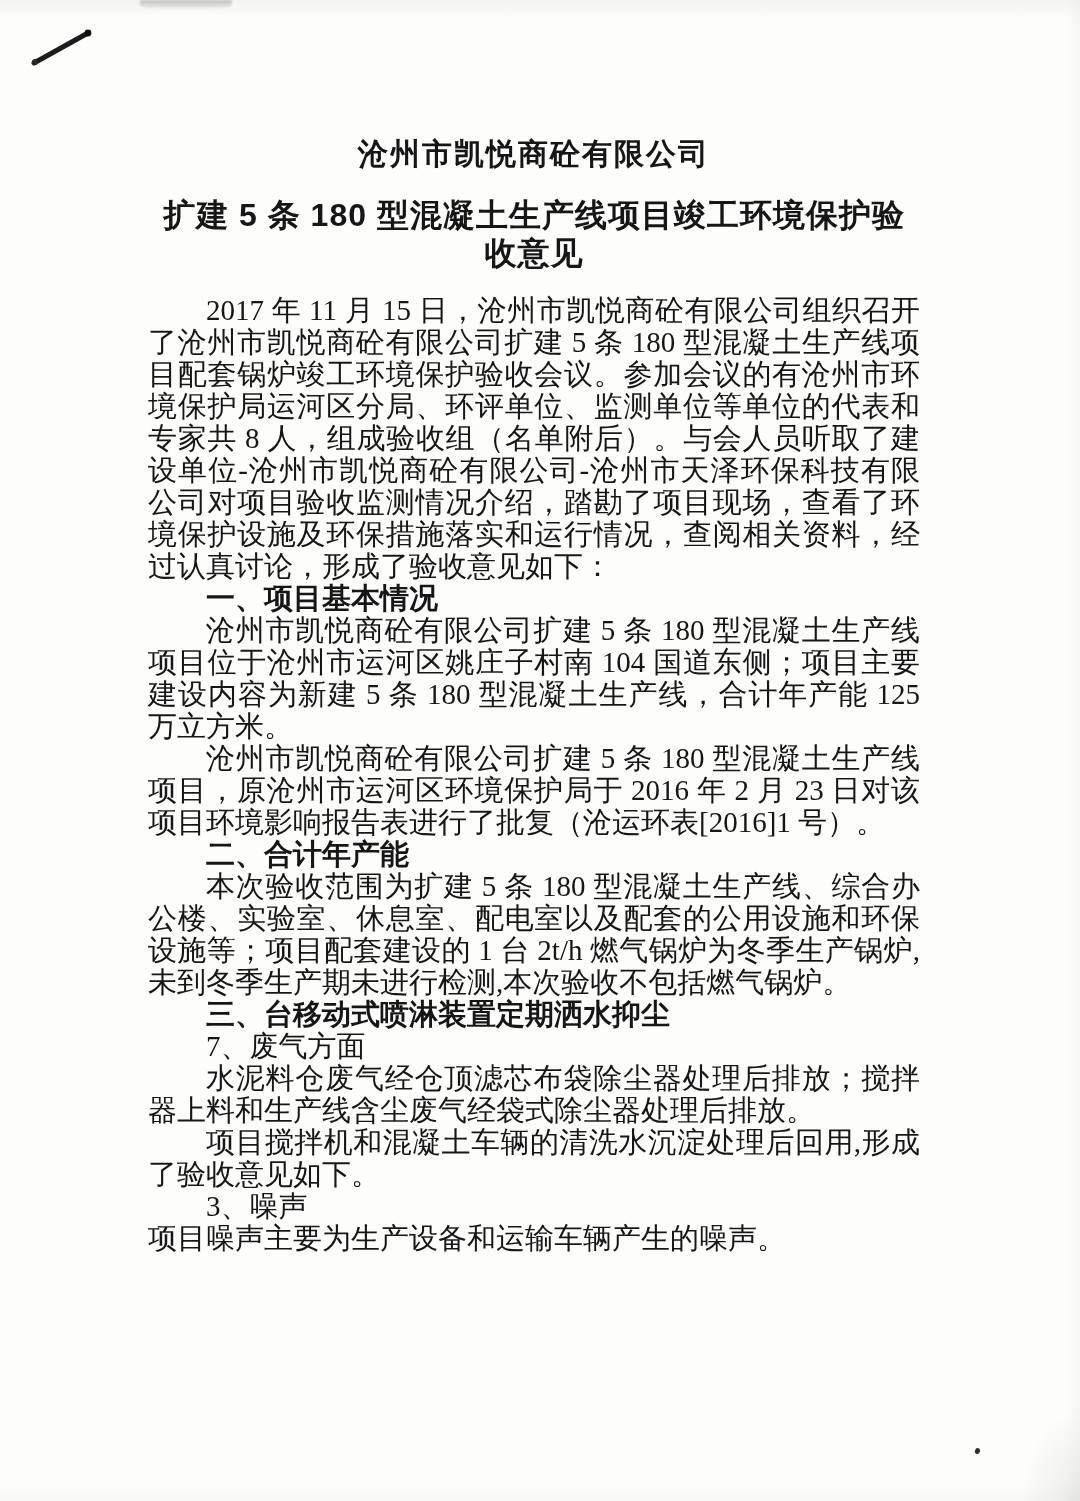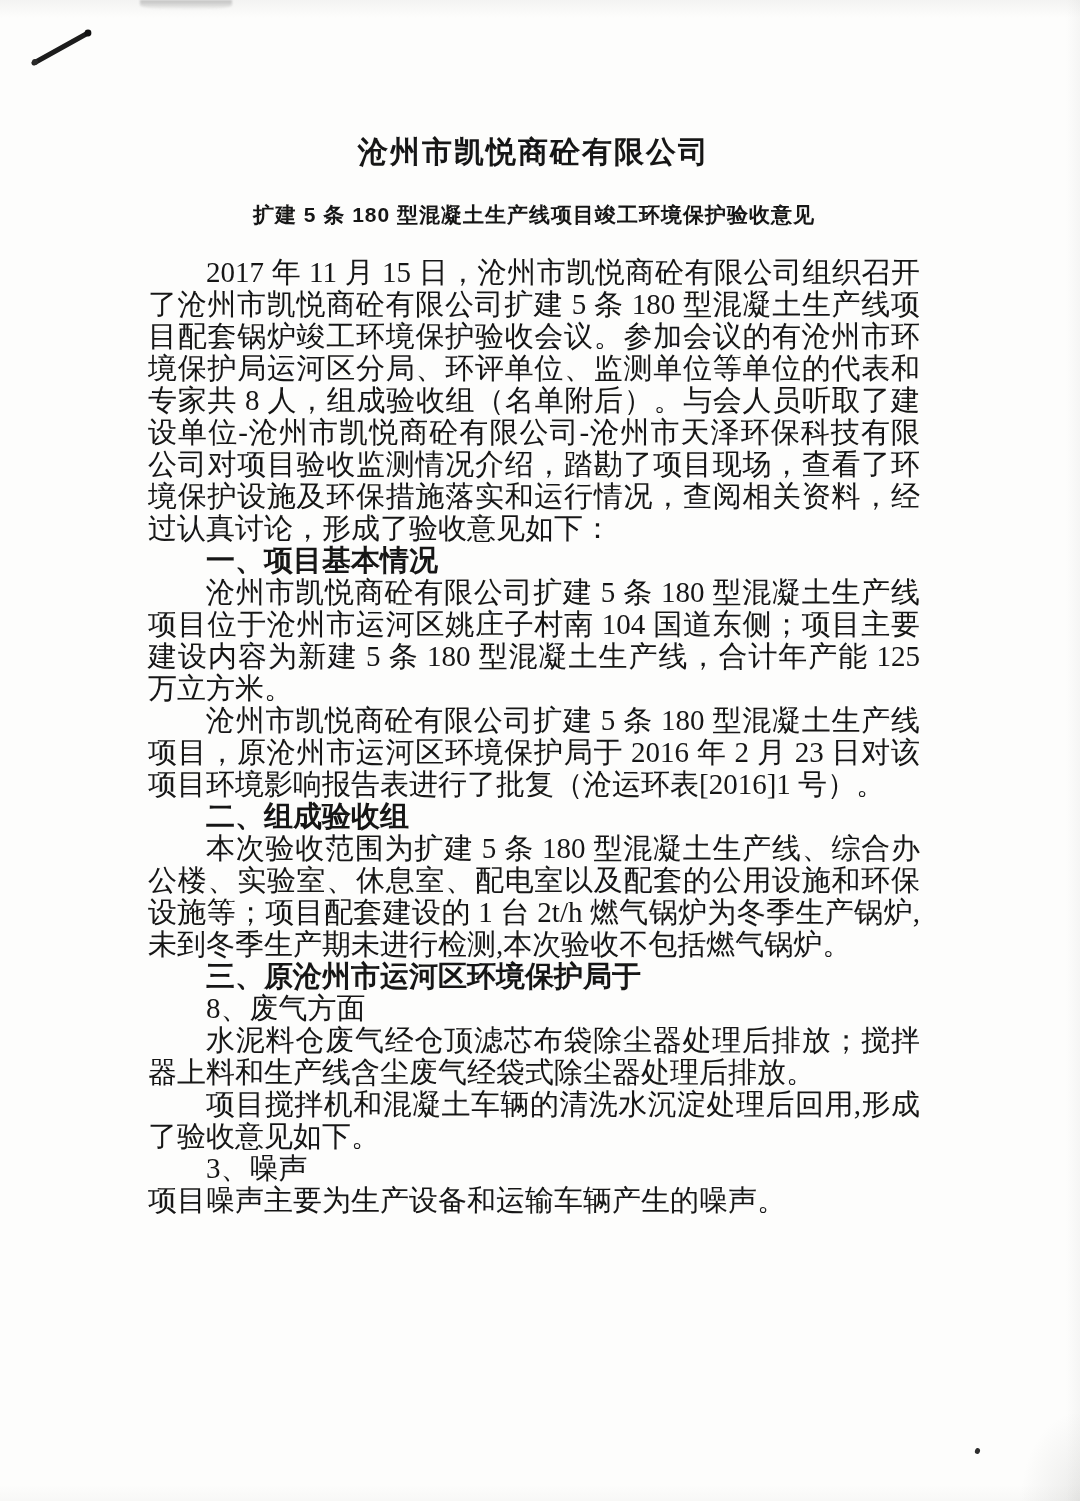--- a/index.html
+++ b/index.html
@@ -22,33 +22,33 @@
   }
 
   .doc {
     position: absolute;
     left: 148px;
     top: 136px;
     width: 772px;
   }
 
   .doc-title {
-    font-family: Liberation Mono, monospace;
+    font-family: Liberation Serif, serif;
     font-weight: 700;
     font-size: 30px;
     line-height: 36px;
     text-align: center;
     letter-spacing: 2px;
     margin: 0 0 24px 0;
   }
 
   .doc-subtitle {
     font-family: "Liberation Sans", "DejaVu Sans", sans-serif;
     font-weight: 700;
-    font-size: 21px;
+    font-size: 32px;
     line-height: 38px;
     text-align: center;
     letter-spacing: 1px;
     margin: 0 0 22px 0;
   }
 
   .doc-body p.blk {
     margin: 0;
     font-size: 29px;
     line-height: 32px;
@@ -121,22 +121,22 @@
 <div class="corner-shade"></div>
 
 <div class="doc">
   <h1 class="doc-title">沧州市凯悦商砼有限公司</h1>
   <h2 class="doc-subtitle">扩建 5 条 180 型混凝土生产线项目竣工环境保护验收意见</h2>
   <div class="doc-body">
       <p class="blk para">2017 年 11 月 15 日，沧州市凯悦商砼有限公司组织召开了沧州市凯悦商砼有限公司扩建 5 条 180 型混凝土生产线项目配套锅炉竣工环境保护验收会议。参加会议的有沧州市环境保护局运河区分局、环评单位、监测单位等单位的代表和专家共 8 人，组成验收组（名单附后）。与会人员听取了建设单位-沧州市凯悦商砼有限公司-沧州市天泽环保科技有限公司对项目验收监测情况介绍，踏勘了项目现场，查看了环境保护设施及环保措施落实和运行情况，查阅相关资料，经过认真讨论，形成了验收意见如下：</p>
       <p class="blk section-heading">一、项目基本情况</p>
       <p class="blk para">沧州市凯悦商砼有限公司扩建 5 条 180 型混凝土生产线项目位于沧州市运河区姚庄子村南 104 国道东侧；项目主要建设内容为新建 5 条 180 型混凝土生产线，合计年产能 125 万立方米。</p>
       <p class="blk para">沧州市凯悦商砼有限公司扩建 5 条 180 型混凝土生产线项目，原沧州市运河区环境保护局于 2016 年 2 月 23 日对该项目环境影响报告表进行了批复（沧运环表[2016]1 号）。</p>
-      <p class="blk section-heading">二、组成验收组</p>
+      <p class="blk section-heading">二、合计年产能</p>
       <p class="blk para">本次验收范围为扩建 5 条 180 型混凝土生产线、综合办公楼、实验室、休息室、配电室以及配套的公用设施和环保设施等；项目配套建设的 1 台 2t/h 燃气锅炉为冬季生产锅炉,未到冬季生产期未进行检测,本次验收不包括燃气锅炉。</p>
-      <p class="blk section-heading">三、原沧州市运河区环境保护局于</p>
-      <p class="blk sub-heading">8、废气方面</p>
+      <p class="blk section-heading">三、台移动式喷淋装置定期洒水抑尘</p>
+      <p class="blk sub-heading">7、废气方面</p>
       <p class="blk para">水泥料仓废气经仓顶滤芯布袋除尘器处理后排放；搅拌器上料和生产线含尘废气经袋式除尘器处理后排放。</p>
       <p class="blk para">项目搅拌机和混凝土车辆的清洗水沉淀处理后回用,形成了验收意见如下。</p>
       <p class="blk sub-heading">3、噪声</p>
       <p class="blk para-flush">项目噪声主要为生产设备和运输车辆产生的噪声。</p>
     </div>
 </div>
 
 </body></html>

